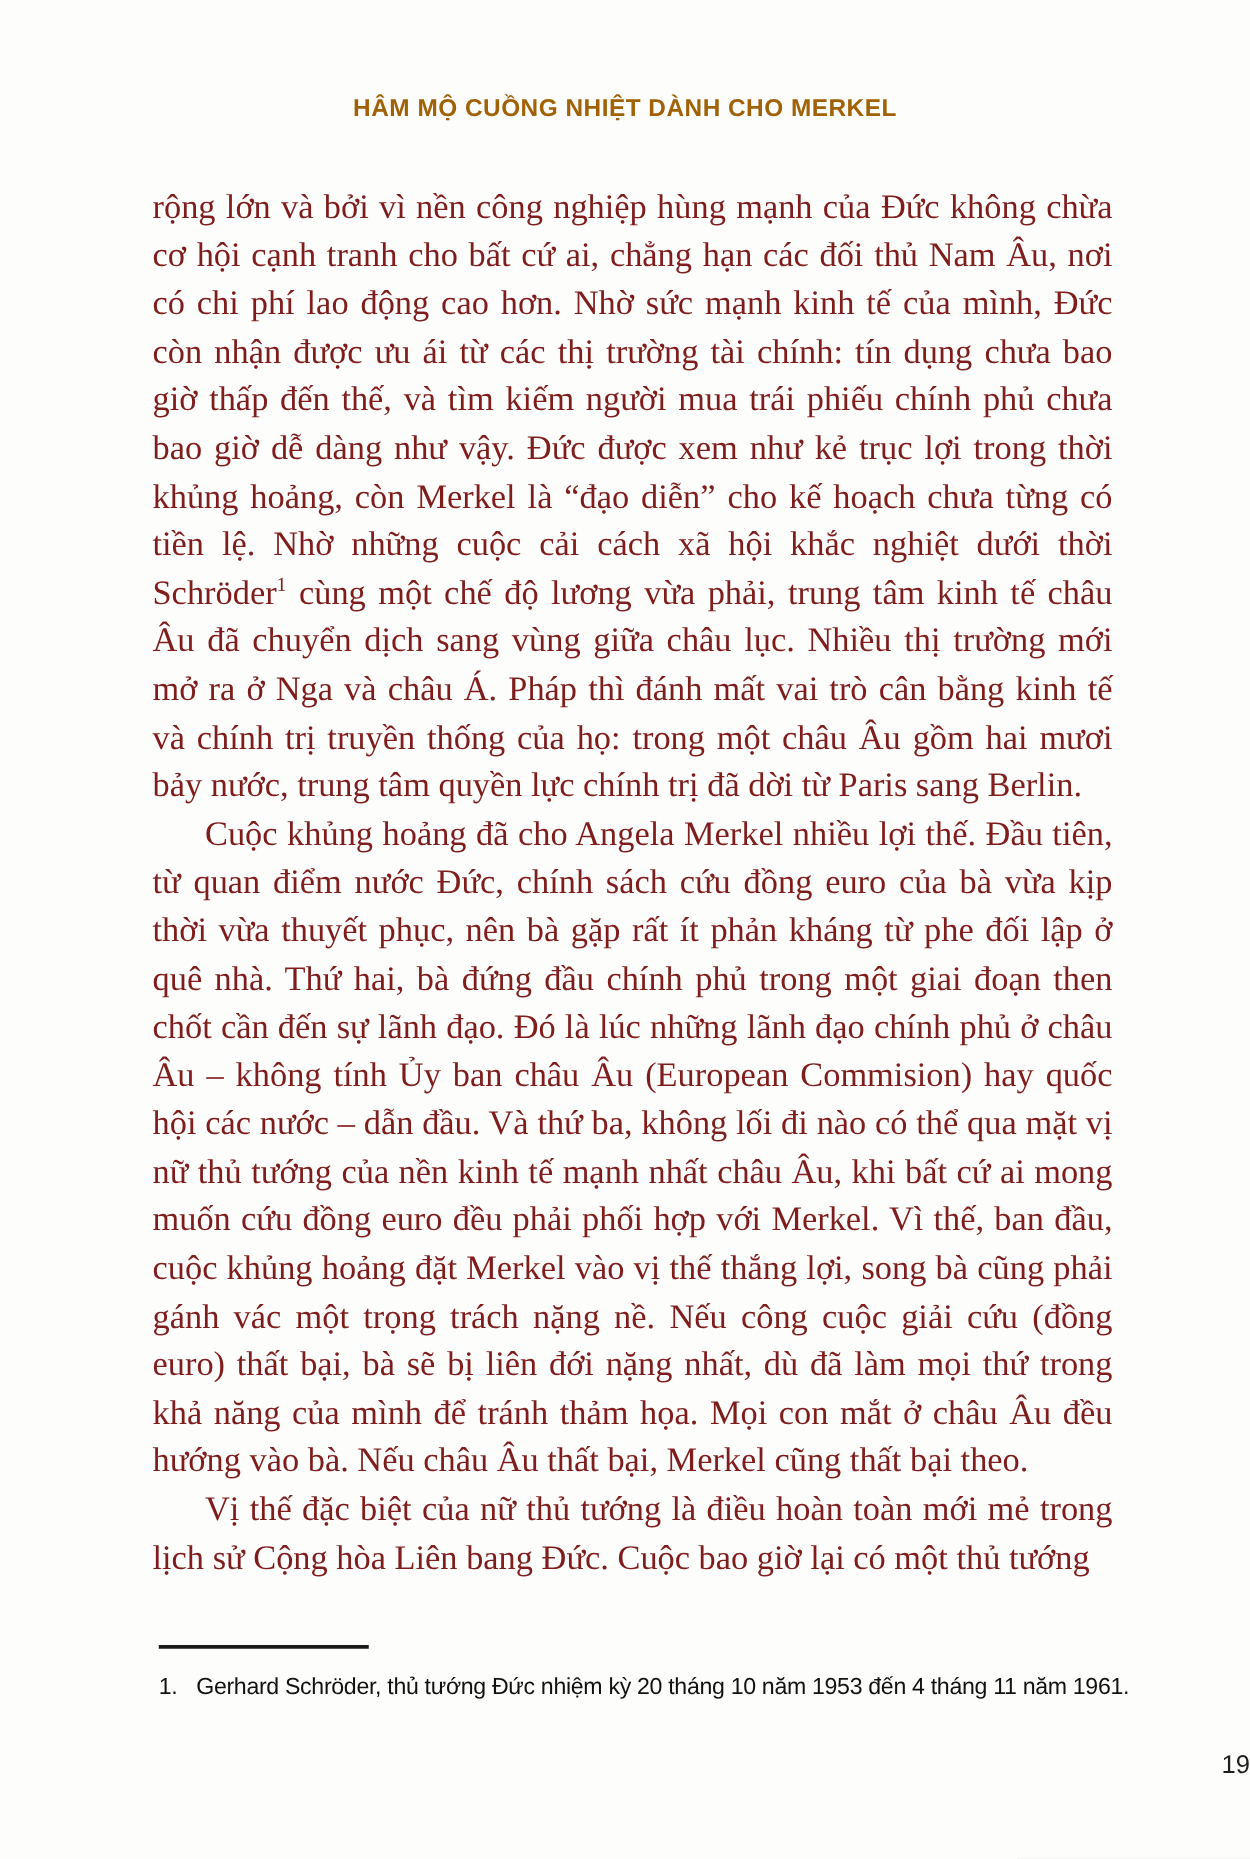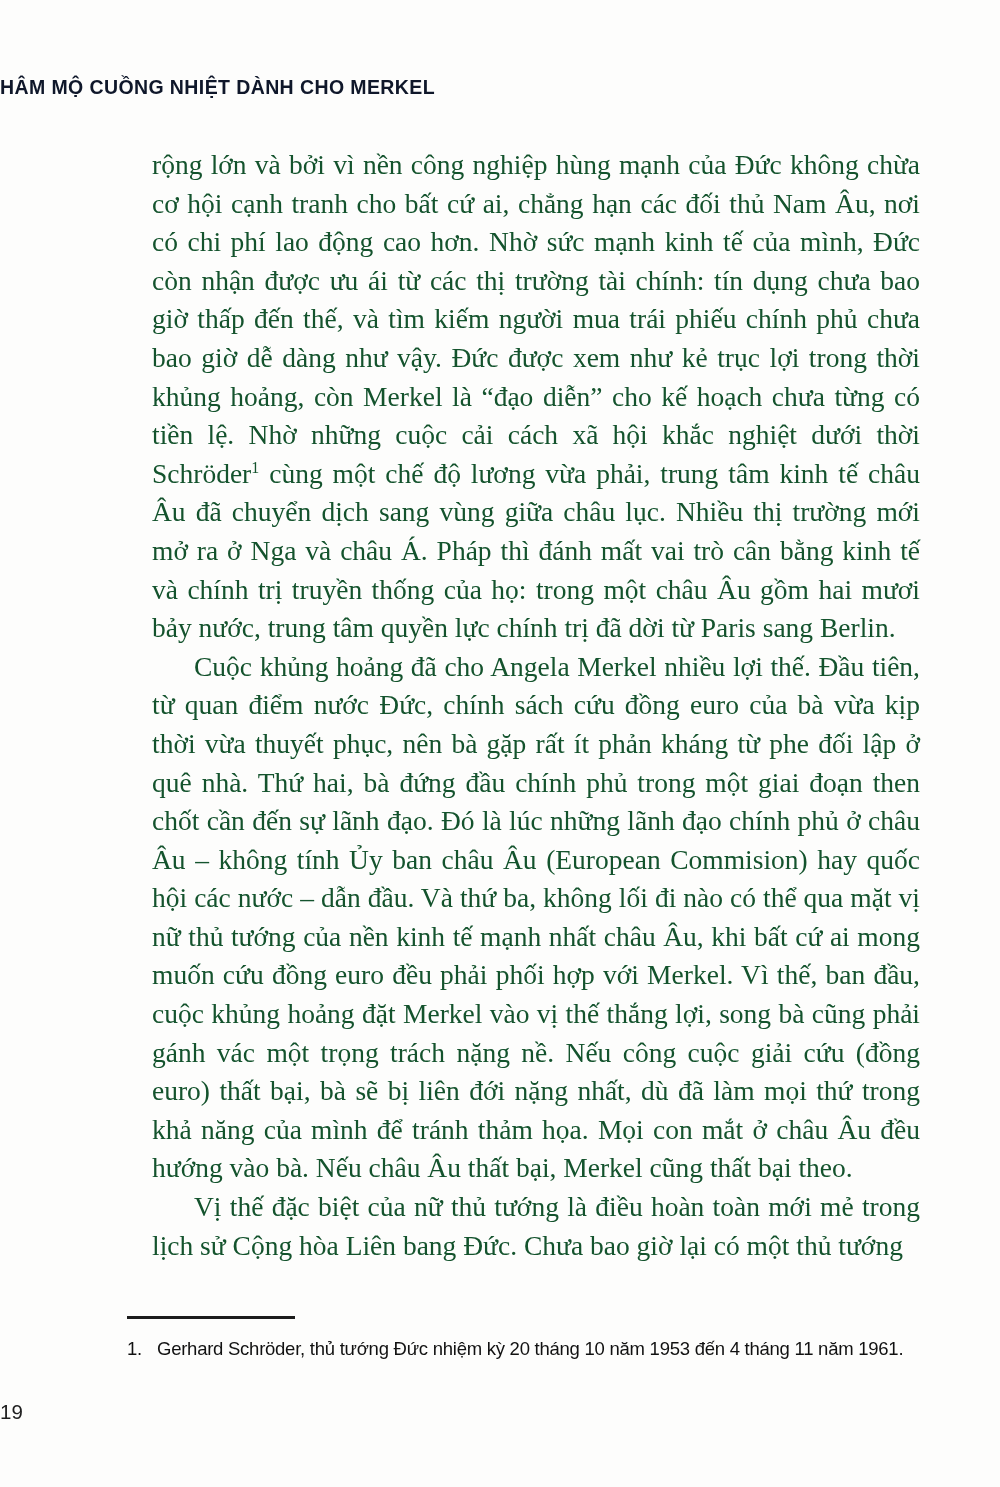--- a/index.html
+++ b/index.html
@@ -14,38 +14,37 @@
     margin: 0 auto;
     background: #fdfdfc;
     overflow: hidden;
     color: #141414;
   }
   .running-head {
     position: absolute;
     top: 76px;
     left: 0;
     width: 100%;
-    text-align: left;
+    text-align: center;
     font-family: "Liberation Sans", sans-serif;
     font-weight: 700;
     font-size: 19.5px;
     letter-spacing: 0.4px;
-    color: #0f172a;
+    color: #a16207;
   }
   .body-text {
     position: absolute;
     top: 146px;
     left: 122px;
     width: 768px;
     font-family: "Liberation Serif", serif;
     font-size: 27.5px;
     line-height: 38.6px;
     text-align: justify;
-    color: #14532d;
-    margin-left: 30px;
+    color: #7f1d1d;
   }
   .body-text p {
     margin: 0;
     padding: 0;
   }
   .body-text p.indent {
     text-indent: 42px;
   }
   .body-text sup {
     font-size: 0.58em;
@@ -76,39 +75,39 @@
     flex: 0 0 30px;
   }
   .footnote .fn-text {
     flex: 1 1 auto;
   }
   .page-number {
     position: absolute;
     top: 1400px;
     left: 0;
     width: 100%;
-    text-align: left;
+    text-align: right;
     font-family: "Liberation Sans", sans-serif;
     font-size: 20.5px;
     color: #1e1e1e;
   }
 </style>
 </head>
 <body>
 
 <div class="page">
 
   <div class="running-head">HÂM MỘ CUỒNG NHIỆT DÀNH CHO MERKEL</div>
 
   <div class="body-text">
     <p><span>rộng lớn và bởi vì nền công nghiệp hùng mạnh của Đức không chừa cơ hội cạnh tranh cho bất cứ ai, chẳng hạn các đối thủ Nam Âu, nơi có chi phí lao động cao hơn. Nhờ sức mạnh kinh tế của mình, Đức còn nhận được ưu ái từ các thị trường tài chính: tín dụng chưa bao giờ thấp đến thế, và tìm kiếm người mua trái phiếu chính phủ chưa bao giờ dễ dàng như vậy. Đức được xem như kẻ trục lợi trong thời khủng hoảng, còn Merkel là “đạo diễn” cho kế hoạch chưa từng có tiền lệ. Nhờ những cuộc cải cách xã hội khắc nghiệt dưới thời Schröder</span><sup>1</sup><span> cùng một chế độ lương vừa phải, trung tâm kinh tế châu Âu đã chuyển dịch sang vùng giữa châu lục. Nhiều thị trường mới mở ra ở Nga và châu Á. Pháp thì đánh mất vai trò cân bằng kinh tế và chính trị truyền thống của họ: trong một châu Âu gồm hai mươi bảy nước, trung tâm quyền lực chính trị đã dời từ Paris sang Berlin.</span></p>
 
     <p class="indent">Cuộc khủng hoảng đã cho Angela Merkel nhiều lợi thế. Đầu tiên, từ quan điểm nước Đức, chính sách cứu đồng euro của bà vừa kịp thời vừa thuyết phục, nên bà gặp rất ít phản kháng từ phe đối lập ở quê nhà. Thứ hai, bà đứng đầu chính phủ trong một giai đoạn then chốt cần đến sự lãnh đạo. Đó là lúc những lãnh đạo chính phủ ở châu Âu – không tính Ủy ban châu Âu (European Commision) hay quốc hội các nước – dẫn đầu. Và thứ ba, không lối đi nào có thể qua mặt vị nữ thủ tướng của nền kinh tế mạnh nhất châu Âu, khi bất cứ ai mong muốn cứu đồng euro đều phải phối hợp với Merkel. Vì thế, ban đầu, cuộc khủng hoảng đặt Merkel vào vị thế thắng lợi, song bà cũng phải gánh vác một trọng trách nặng nề. Nếu công cuộc giải cứu (đồng euro) thất bại, bà sẽ bị liên đới nặng nhất, dù đã làm mọi thứ trong khả năng của mình để tránh thảm họa. Mọi con mắt ở châu Âu đều hướng vào bà. Nếu châu Âu thất bại, Merkel cũng thất bại theo.</p>
 
-    <p class="indent">Vị thế đặc biệt của nữ thủ tướng là điều hoàn toàn mới mẻ trong lịch sử Cộng hòa Liên bang Đức. Chưa bao giờ lại có một thủ tướng</p>
+    <p class="indent">Vị thế đặc biệt của nữ thủ tướng là điều hoàn toàn mới mẻ trong lịch sử Cộng hòa Liên bang Đức. Cuộc bao giờ lại có một thủ tướng</p>
   </div>
 
   <div class="footnote-rule"></div>
 
   <div class="footnote">
     <span class="marker">1.</span>
     <span class="fn-text">Gerhard Schröder, thủ tướng Đức nhiệm kỳ 20 tháng 10 năm 1953 đến 4 tháng 11 năm 1961.</span>
   </div>
 
   <div class="page-number">19</div>

